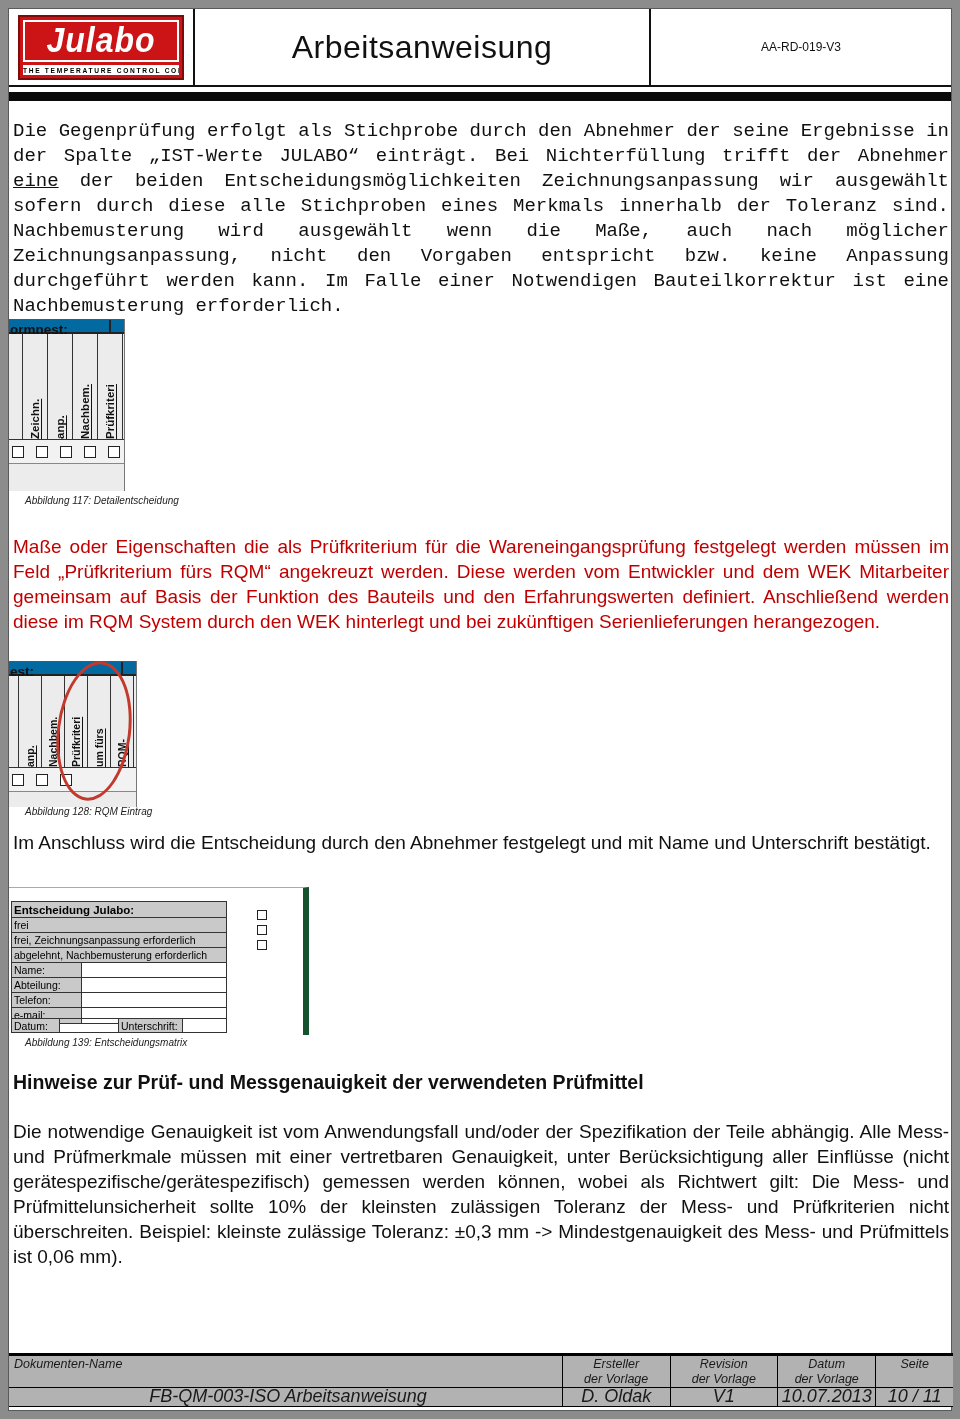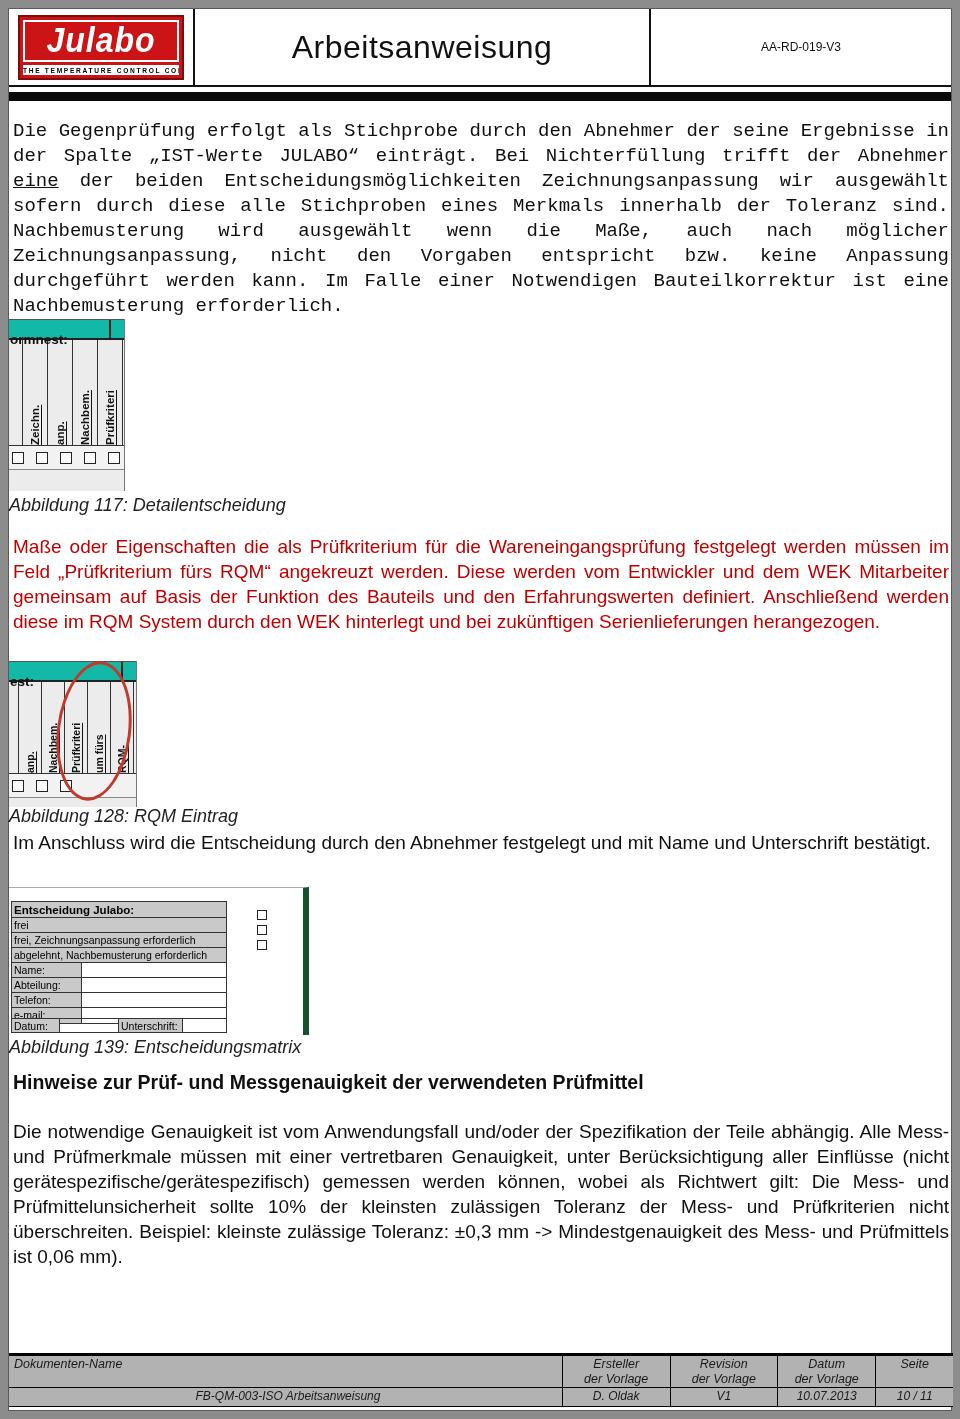--- a/index.html
+++ b/index.html
@@ -22,30 +22,30 @@
   .black-bar { position:absolute; top:83px; left:0; width:100%; height:9px; background:#0a0a0a; }
 
   
   .para { position:absolute; left:4px; width:936px; font-size:19px; line-height:25px; text-align:justify; color:#101010; }
   .p1 { top:110px;font-family:Liberation Mono, monospace; }
   .red { top:525px; color:#c00000; }
   .p2 { top:821px; }
   .p3 { top:1110px; }
   .ul { text-decoration:underline; }
   .h2 { position:absolute; left:4px; top:1062px; font-size:19.5px; font-weight:bold; color:#101010; }
-  .caption { position:absolute; left:0; font-style:italic; font-size:18px; color:#222; }
+  .caption { position:absolute; left:16px; font-style:italic; font-size:10px; color:#222; }
   .cap1 { top:486px; } .cap2 { top:797px; } .cap3 { top:1028px; }
 
   
   .cb { display:inline-block; width:12px; height:12px; border:1.5px solid #222; background:#fff; }
   .vtext { writing-mode:vertical-rl; transform:rotate(180deg); font-weight:bold; font-size:11.5px; text-decoration:underline; white-space:nowrap; color:#111; }
 
   
   .fig1 { position:absolute; left:0; top:310px; width:116px; height:172px; background:#ececec; border-right:1px solid #777; }
-  .figtoplabel { height:21px; font-weight:bold; font-size:13.5px; color:#111; padding:12px 0 0 1px; border-bottom:2px solid #222; border-top:1px solid #555; background:#14b8a6; position:relative; }
+  .figtoplabel { height:15px; font-weight:bold; font-size:13.5px; color:#111; padding:2px 0 0 1px; border-bottom:2px solid #222; border-top:1px solid #555; background:#0369a1; position:relative; }
   .figtoplabel::after { content:""; position:absolute; right:13px; top:0; bottom:-2px; width:2px; background:#222; }
   .figcols { display:flex; height:106px; border-bottom:1.5px solid #333; }
   .figcut { width:14px; border-right:1.5px solid #333; }
   .figcol { border-right:1.5px solid #333; display:flex; justify-content:center; padding-top:2px; }
   .fig1 .figcol { width:25px; }
   .checkrow { height:24px; display:flex; align-items:center; gap:12px; padding-left:3px; border-bottom:1px solid #888; background:#f2f2f2; }
 
   
   .fig2 { position:absolute; left:0; top:652px; width:128px; height:146px; background:#ececec; border-right:1px solid #777; overflow:visible; }
   .fig2 .figcols { height:92px; }
@@ -75,21 +75,21 @@
   
   .footer { position:absolute; left:0; top:1344px; width:944px; background:#b2b2b2; border-top:3px solid #000; border-bottom:1px solid #000; font-style:italic; color:#1a1a1a; }
   .f-row { display:flex; }
   .f-head { height:32px; border-bottom:1px solid #000; }
   .f-vals { height:18px; }
   .f-cell { border-right:1px solid #000; overflow:hidden; }
   .f-cell:last-child { border-right:none; }
   .fc1 { width:592px; } .fc2 { width:115px; } .fc3 { width:115px; } .fc4 { width:105px; } .fc5 { width:82px; }
   .f-head .f-cell { font-size:12.5px; line-height:15px; text-align:center; padding-top:1px; }
   .f-head .fc1, .f-vals .fc1 { text-align:left; padding-left:5px; }
-  .f-vals .f-cell { font-size:12px; line-height:17px; text-align:center; }
+  .f-vals .f-cell { font-size:18px; line-height:17px; text-align:center; }
 </style>
 </head>
 <body>
 
 <div class="canvas">
   <div class="page">
 
     <div class="header">
       <div class="h-cell h-logo">
         <div class="logo">

